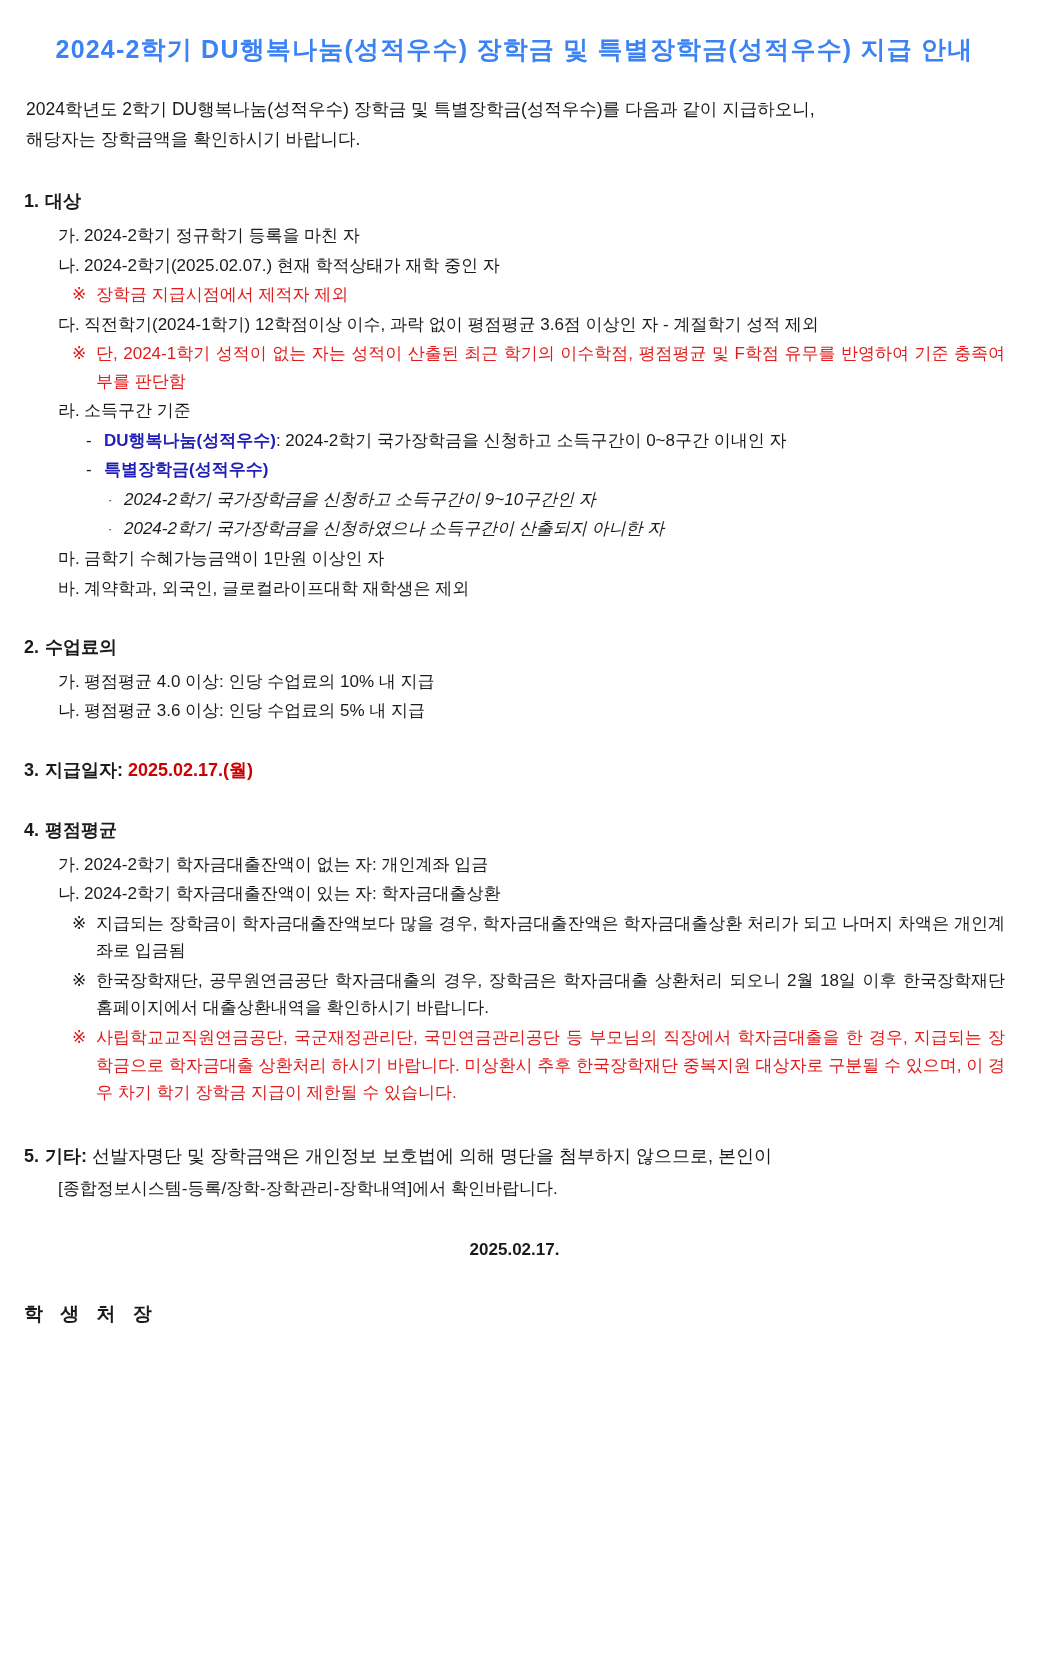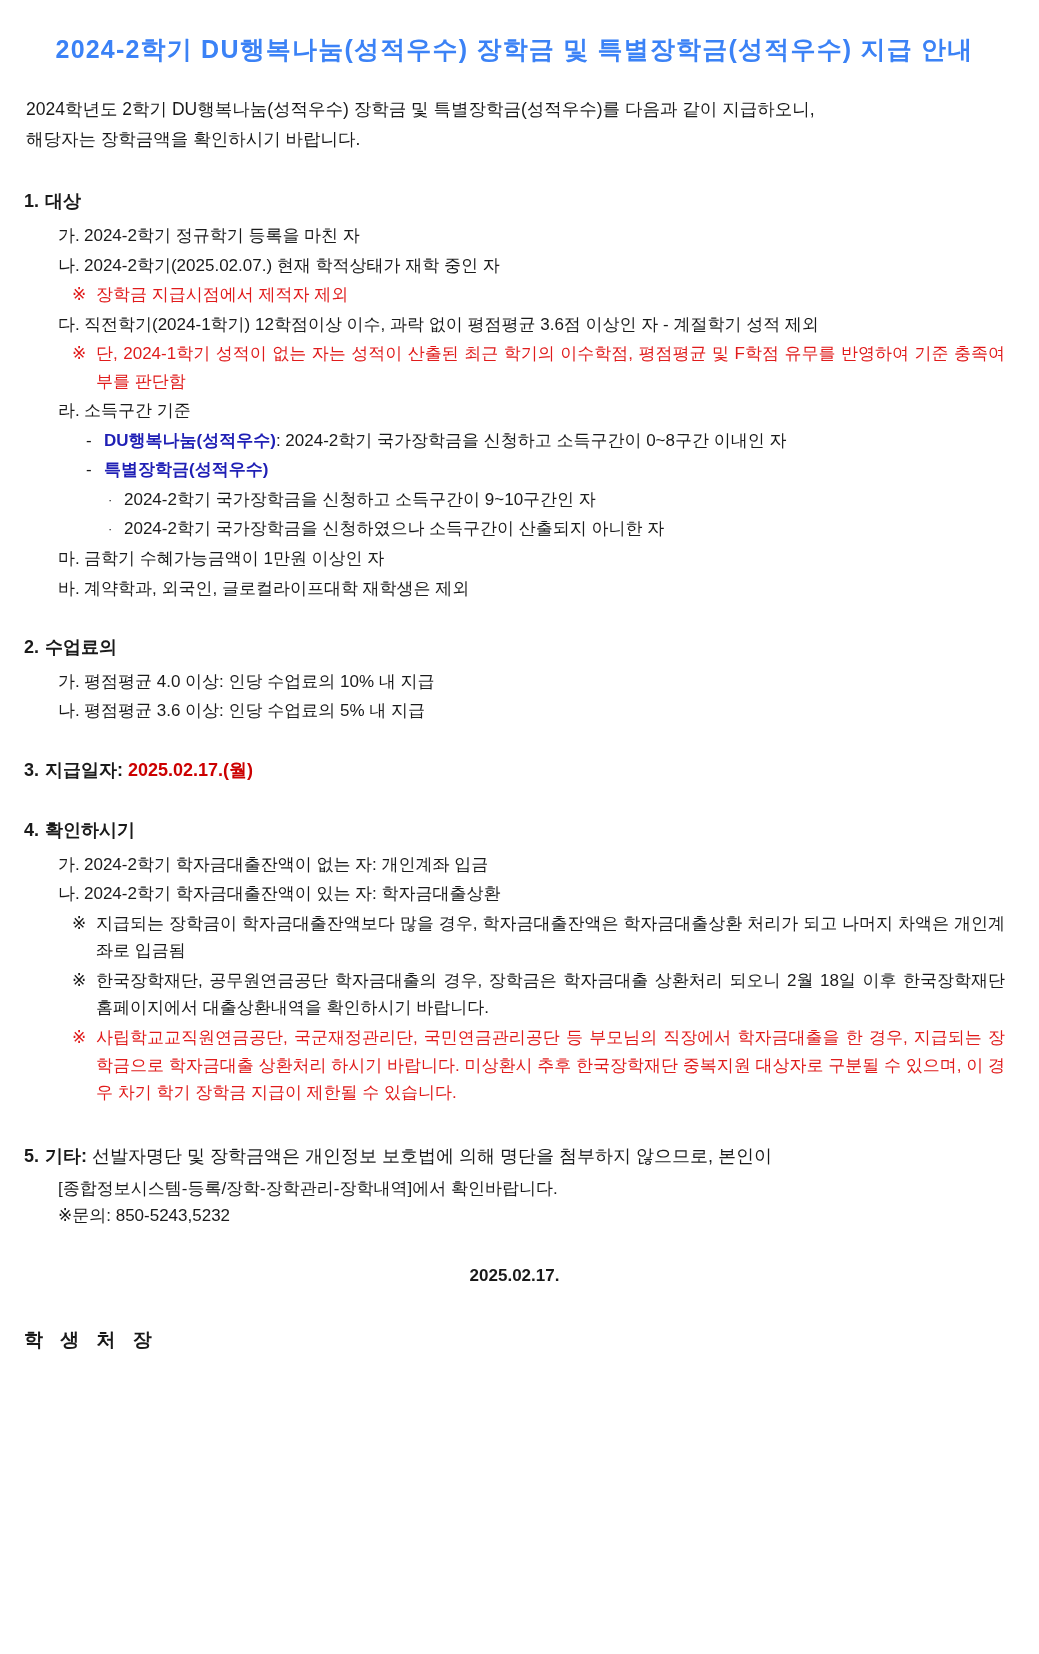--- a/index.html
+++ b/index.html
@@ -80,21 +80,21 @@
     color: #1f1fb5;
     font-weight: bold;
   }
   .lvl3 {
     margin: 0 0 2px 84px;
     font-size: 17px;
     line-height: 1.62;
     display: flex;
   }
   .lvl3 .mk { flex: 0 0 auto; min-width: 16px; font-size: 13px; padding-top: 3px;}
-  .lvl3 .tx { flex: 1 1 auto; }
+  .lvl3 .tx { flex: 1 1 auto; font-style: italic; }
   .gap-md { height: 26px; }
   .sec5 {
     margin-top: 4px;
   }
   .sec5-line2 {
     margin: 0 0 0 34px;
     font-size: 17px;
   }
   .sec5-line3 {
     margin: 0 0 0 34px;
@@ -213,21 +213,21 @@
     <div class="sec-head">
       <span class="num">3.</span><span>지급일자</span><span>:</span>
       <span class="redval">2025.02.17.(월)</span>
     </div>
   </div>
 
   <div class="gap-md"></div>
 
   <div class="sec">
     <div class="sec-head">
-      <span class="num">4.</span><span>확인하시기</span>
+      <span class="num">4.</span><span>평점평균</span>
     </div>
     <div class="lvl1">
       <span class="mk">가.</span>
       <span class="tx">2024-2학기 학자금대출잔액이 없는 자: 개인계좌 입금</span>
     </div>
     <div class="lvl1">
       <span class="mk">나.</span>
       <span class="tx">2024-2학기 학자금대출잔액이 있는 자: 학자금대출상환</span>
     </div>
     <div class="note blk">
@@ -245,19 +245,18 @@
   </div>
 
   <div class="gap-md"></div>
 
   <div class="sec sec5">
     <div class="sec-head">
       <span class="num">5.</span><span>기타</span><span>:</span>
       <span style="font-weight:normal">선발자명단 및 장학금액은 개인정보 보호법에 의해 명단을 첨부하지 않으므로, 본인이</span>
     </div>
     <div class="sec5-line2">[종합정보시스템-등록/장학-장학관리-장학내역]에서 확인바랍니다.</div>
-    <div class="sec5-line3">※문의: 850-5243,5232</div>
   </div>
 
   <div class="date-line">2025.02.17.</div>
   <div class="signer">학 생 처 장</div>
 
 </div>
 
 </body></html>

